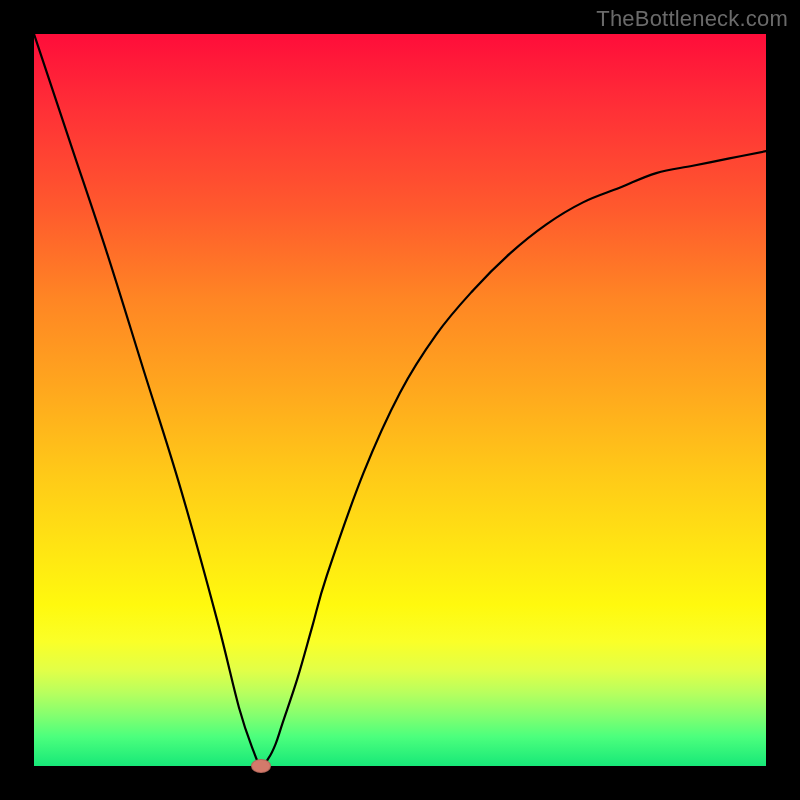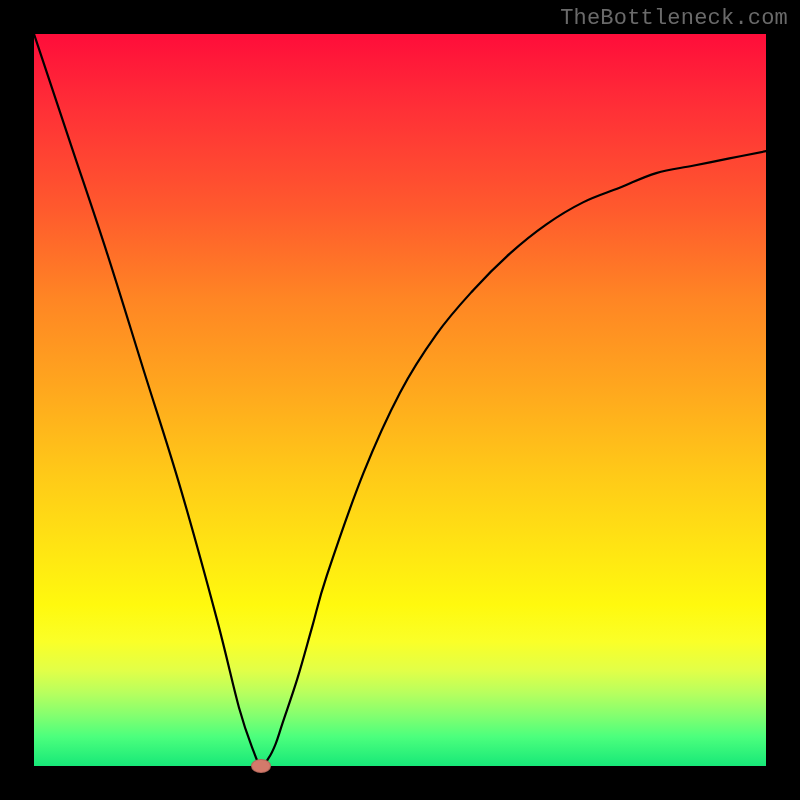--- a/index.html
+++ b/index.html
@@ -9,21 +9,20 @@
     height: 800px;
     overflow: hidden;
     background: #000;
     font-family: Arial, Helvetica, sans-serif;
   }
   .frame {
     position: relative;
     width: 800px;
     height: 800px;
     background: #000;
-    font-family: Liberation Mono, monospace;
   }
   .plot {
     position: absolute;
     left: 34px;
     top: 34px;
     width: 732px;
     height: 732px;
     
     background: linear-gradient(
       to bottom,

